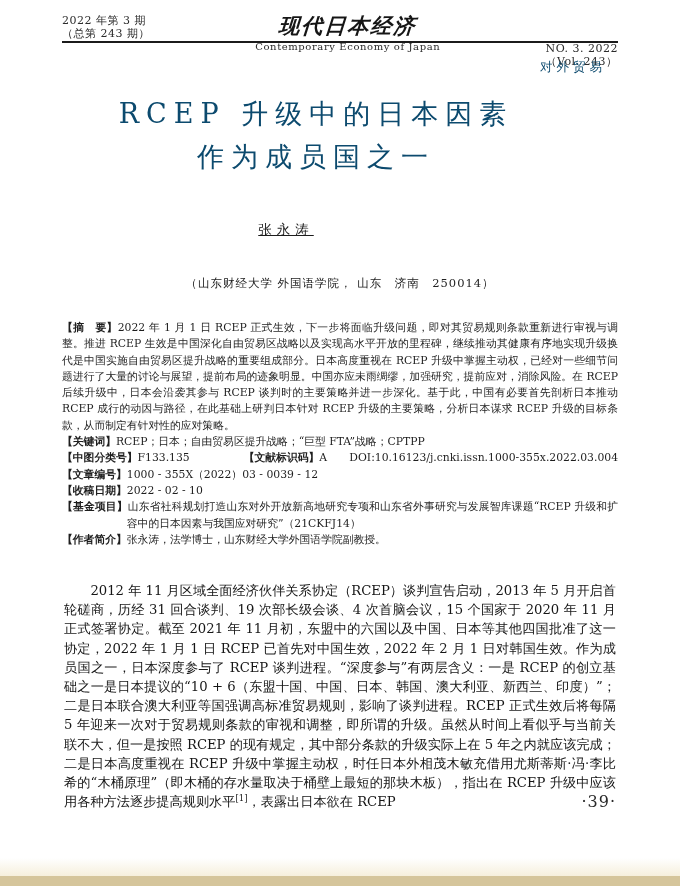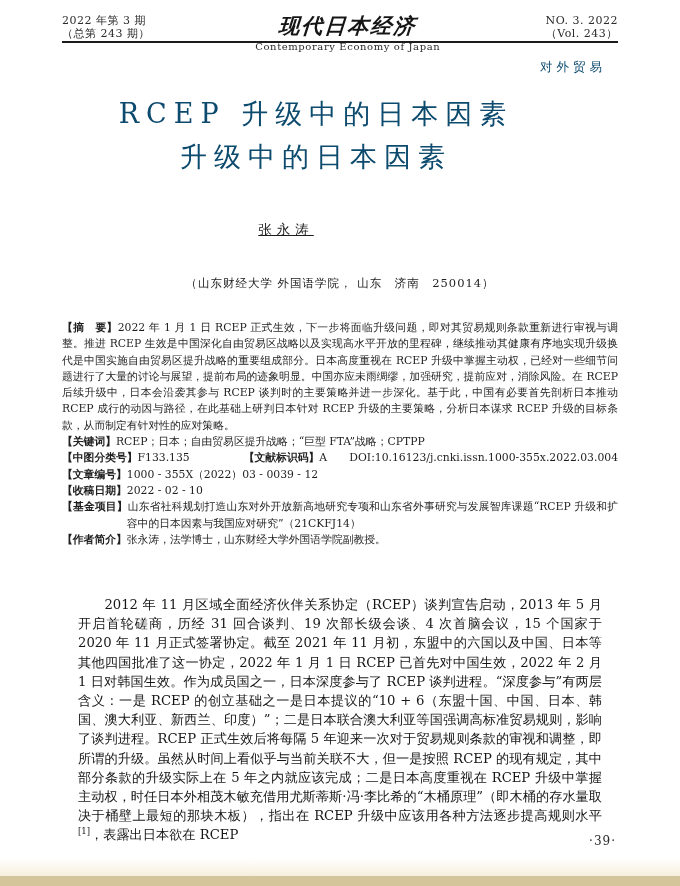--- a/index.html
+++ b/index.html
@@ -7,21 +7,21 @@
     width:680px;height:886px;background:#ffffff;
     font-family:"DejaVu Serif","Liberation Serif",serif;
     color:#1f1f1f;position:relative;overflow:hidden;
     -webkit-font-smoothing:antialiased;
   }
   .page{position:absolute;inset:0;}
 
   
   .header{position:absolute;top:14px;left:62px;width:556px;display:flex;justify-content:space-between;align-items:flex-start;gap:32px;}
   .hdr-side{font-size:11px;line-height:13px;color:#2b2b2b;letter-spacing:0.5px;}
-  .hdr-side.right{text-align:center;}
+  .hdr-side.right{text-align:left;margin-top:28px;}
   .hdr-center{text-align:center;margin-top:-2px;}
   .journal-cn{font-size:21px;font-weight:bold;font-style:italic;letter-spacing:2px;color:#151515;transform:skewX(-4deg);}
   .journal-en{font-size:10px;letter-spacing:0.6px;color:#2b2b2b;margin-top:1px;}
   .header-rule{position:absolute;top:41px;left:62px;width:556px;border-top:2px solid #1b1b1b;}
   .column-label{position:absolute;top:59px;right:74px;font-size:12.5px;letter-spacing:4px;color:#0c4a6e;}
 
   
   .title{position:absolute;top:92px;left:0;width:632px;text-align:center;
          font-size:27px;line-height:43px;letter-spacing:7px;color:#0c4a6e;}
   .author{position:absolute;top:221px;left:0;width:572px;text-align:center;
@@ -35,25 +35,25 @@
   .meta p{margin:0;}
   .meta-label{font-weight:bold;}
   .class-row{display:flex;align-items:baseline;text-align:left;}
   .class-row .doc-code{margin-left:54px;}
   .class-row .doi{margin-left:auto;}
   .hang{padding-left:6em;text-indent:-6em;text-align:justify;}
 
   
   .bodytext{position:absolute;top:579px;left:62px;width:556px;
             font-size:13.2px;line-height:19.2px;text-align:justify;color:#161616;}
-  .bodytext p{margin:16px;text-indent:2em;}
+  .bodytext p{margin:2px;text-indent:2em;}
   .bodytext sup{font-size:8.5px;line-height:0;}
 
   
-  .page-number{position:absolute;top:792px;right:64px;font-size:12px;letter-spacing:1px;color:#2a2a2a;margin-top:42px;}
+  .page-number{position:absolute;top:792px;right:64px;font-size:16px;letter-spacing:1px;color:#2a2a2a;}
   .footer-copy{position:absolute;top:840px;left:22px;width:640px;
                font-size:10.8px;color:#a39b8d;letter-spacing:0.2px;white-space:nowrap;}
   .footer-copy .url{margin-left:18px;}
   .bottom-cream{position:absolute;bottom:10px;left:0;width:680px;height:18px;
                 background:linear-gradient(#ffffff,#f6efdc);}
   .bottom-bar{position:absolute;bottom:0;left:0;width:680px;height:10px;background:#d5c59b;}
 </style>
 </head>
 <body>
 
@@ -71,21 +71,21 @@
     <div class="hdr-side right">
       <div>NO. 3. 2022</div>
       <div>（Vol. 243）</div>
     </div>
   </div>
   <div class="header-rule"></div>
   <div class="column-label">对外贸易</div>
 
   <div class="title">
     <div>RCEP 升级中的日本因素</div>
-    <div>升级中的日本因素</div>
+    <div>作为成员国之一</div>
   </div>
   <div class="author">张永涛</div>
   <div class="affiliation">（山东财经大学 外国语学院， 山东　济南　250014）</div>
 
   <div class="meta">
     <p><span class="meta-label">【摘　要】</span><span>2022 年 1 月 1 日 RCEP 正式生效，下一步将面临升级问题，即对其贸易规则条款重新进行审视与调整。推进 RCEP 生效是中国深化自由贸易区战略以及实现高水平开放的里程碑，继续推动其健康有序地实现升级换代是中国实施自由贸易区提升战略的重要组成部分。日本高度重视在 RCEP 升级中掌握主动权，已经对一些细节问题进行了大量的讨论与展望，提前布局的迹象明显。中国亦应未雨绸缪，加强研究，提前应对，消除风险。在 RCEP 后续升级中，日本会沿袭其参与 RCEP 谈判时的主要策略并进一步深化。基于此，中国有必要首先剖析日本推动 RCEP 成行的动因与路径，在此基础上研判日本针对 RCEP 升级的主要策略，分析日本谋求 RCEP 升级的目标条款，从而制定有针对性的应对策略。</span></p>
     <p><span class="meta-label">【关键词】</span><span>RCEP；日本；自由贸易区提升战略；“巨型 FTA”战略；CPTPP</span></p>
     <p class="class-row">
       <span><span class="meta-label">【中图分类号】</span><span>F133.135</span></span>
       <span class="doc-code"><span class="meta-label">【文献标识码】</span><span>A</span></span>

